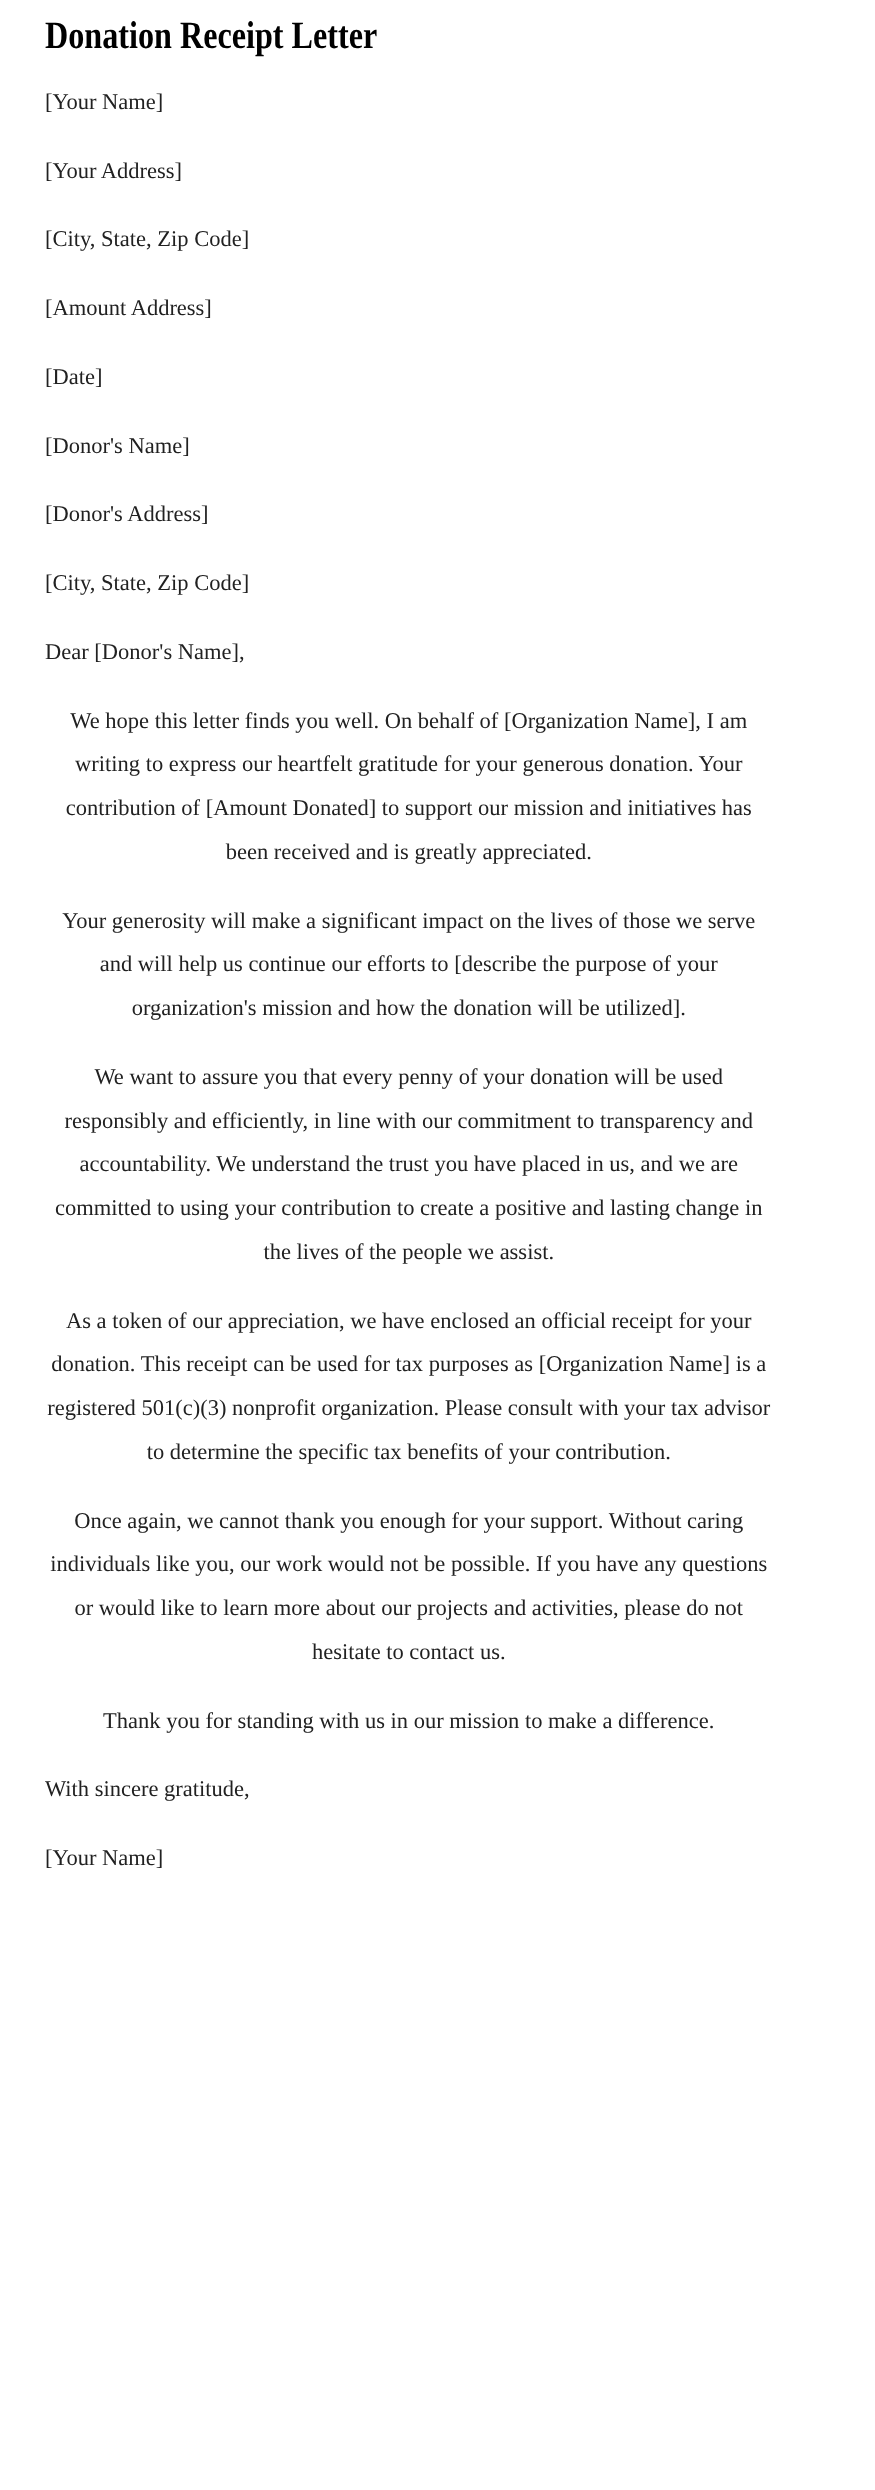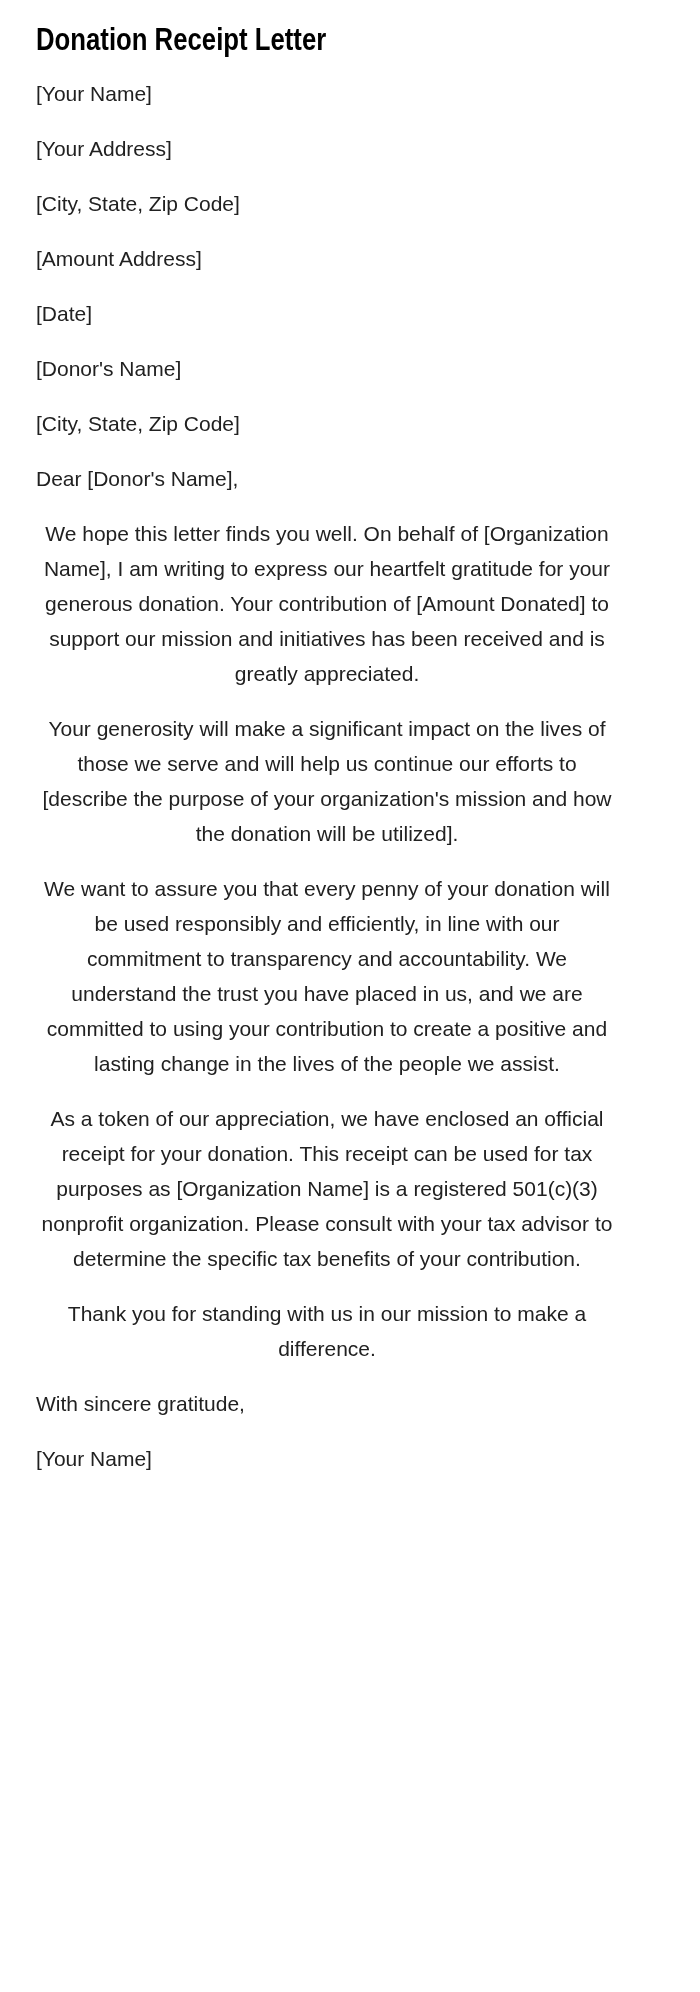--- a/index.html
+++ b/index.html
@@ -11,35 +11,36 @@
   html,body{margin:0;padding:0;}
   body{
     width:700px;
     height:1992px;
     background:var(--bg);
     font-family:"Liberation Sans","DejaVu Sans",sans-serif;
     color:var(--body-text);
     overflow:hidden;
   }
   .page{
-    padding:20px 0 0 36px;
+    padding:8px 0 0 36px;
+    font-family:Liberation Serif, serif;
   }
   .title{
     font-size:31px;
     font-weight:700;
     line-height:40px;
     margin:0 0 16px 0;
     color:var(--title-text);
     transform:scaleX(0.83);
     transform-origin:left center;
     white-space:nowrap;
   }
   .line, .para{
     width:582px;
-    font-size:21px;
+    font-size:18px;
     line-height:35px;
     margin:0 12px 20px 0;
     font-weight:400;
     letter-spacing:0;
     word-spacing:0;
   }
   .para{
     text-align:center;
   }
 </style>
@@ -50,27 +51,29 @@
 
   <h1 class="title">Donation Receipt Letter</h1>
 
   <p class="line">[Your Name]</p>
   <p class="line">[Your Address]</p>
   <p class="line">[City, State, Zip Code]</p>
   <p class="line">[Amount Address]</p>
   <p class="line">[Date]</p>
 
   <p class="line">[Donor's Name]</p>
+  <p class="line">[Donor's Address]</p>
   <p class="line">[City, State, Zip Code]</p>
 
   <p class="line">Dear [Donor's Name],</p>
 
   <p class="para">We hope this letter finds you well. On behalf of [Organization Name], I am writing to express our heartfelt gratitude for your generous donation. Your contribution of [Amount Donated] to support our mission and initiatives has been received and is greatly appreciated.</p>
   <p class="para">Your generosity will make a significant impact on the lives of those we serve and will help us continue our efforts to [describe the purpose of your organization's mission and how the donation will be utilized].</p>
   <p class="para">We want to assure you that every penny of your donation will be used responsibly and efficiently, in line with our commitment to transparency and accountability. We understand the trust you have placed in us, and we are committed to using your contribution to create a positive and lasting change in the lives of the people we assist.</p>
   <p class="para">As a token of our appreciation, we have enclosed an official receipt for your donation. This receipt can be used for tax purposes as [Organization Name] is a registered 501(c)(3) nonprofit organization. Please consult with your tax advisor to determine the specific tax benefits of your contribution.</p>
+  <p class="para">Once again, we cannot thank you enough for your support. Without caring individuals like you, our work would not be possible. If you have any questions or would like to learn more about our projects and activities, please do not hesitate to contact us.</p>
   <p class="para">Thank you for standing with us in our mission to make a difference.</p>
 
   <p class="line">With sincere gratitude,</p>
 
   <p class="line">[Your Name]</p>
 
 </div>
 
 </body></html>

